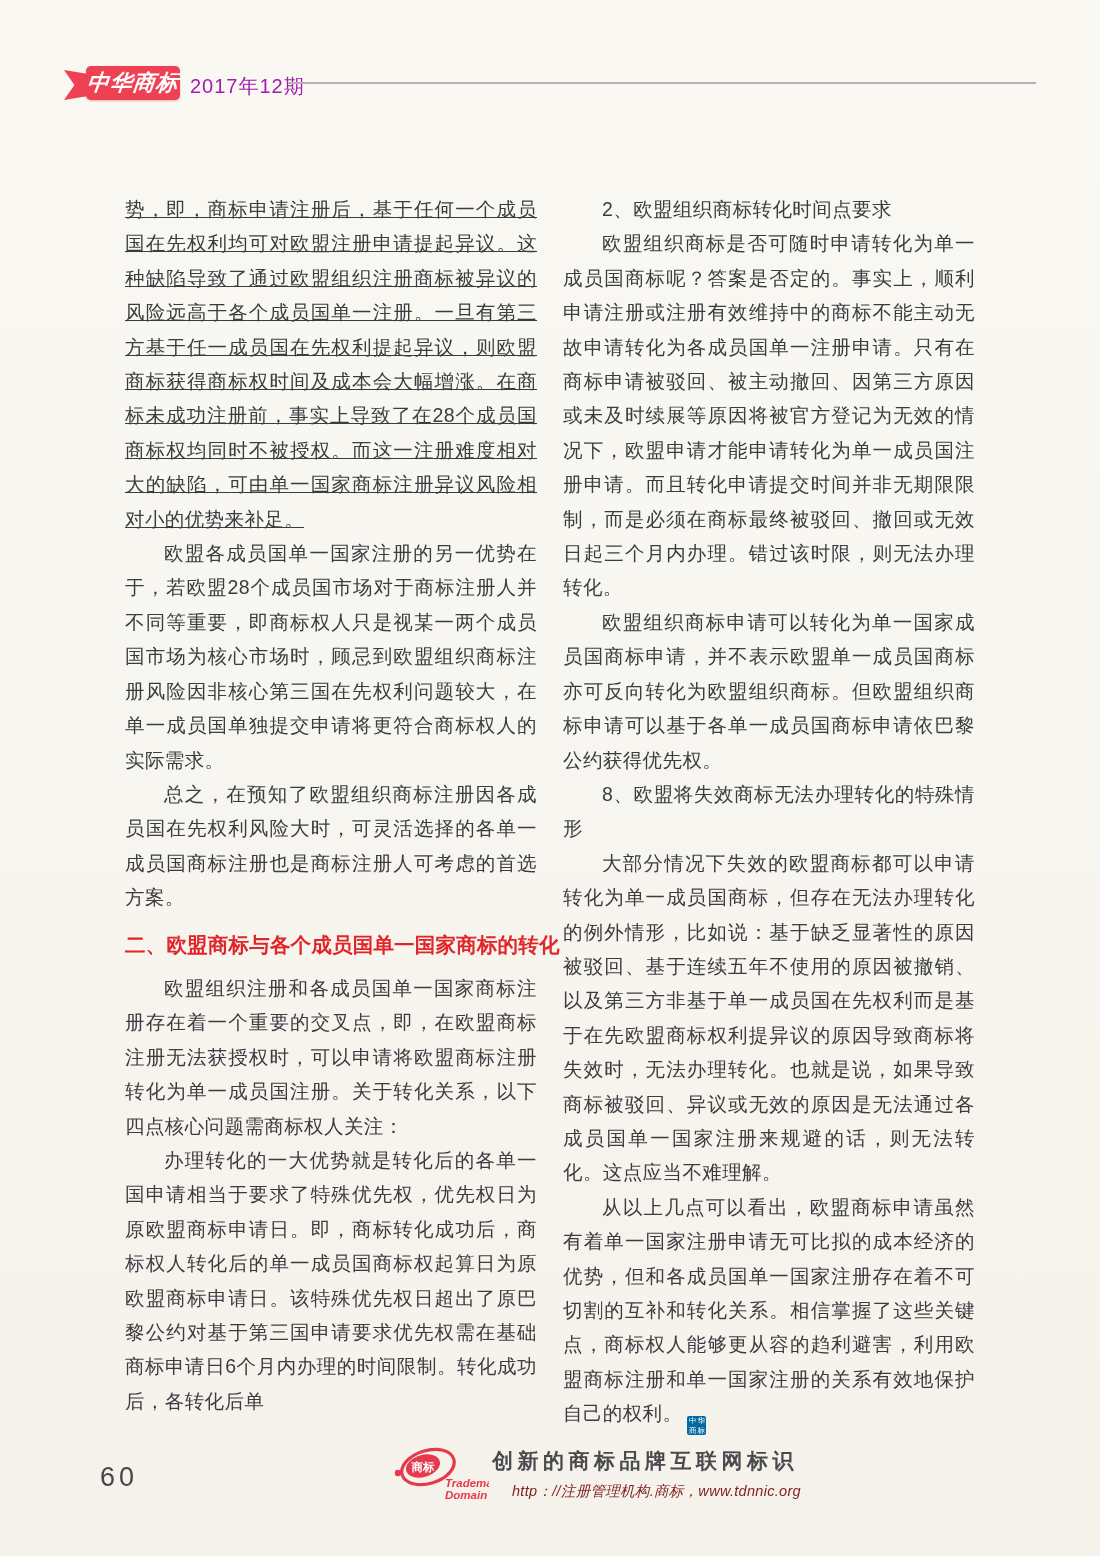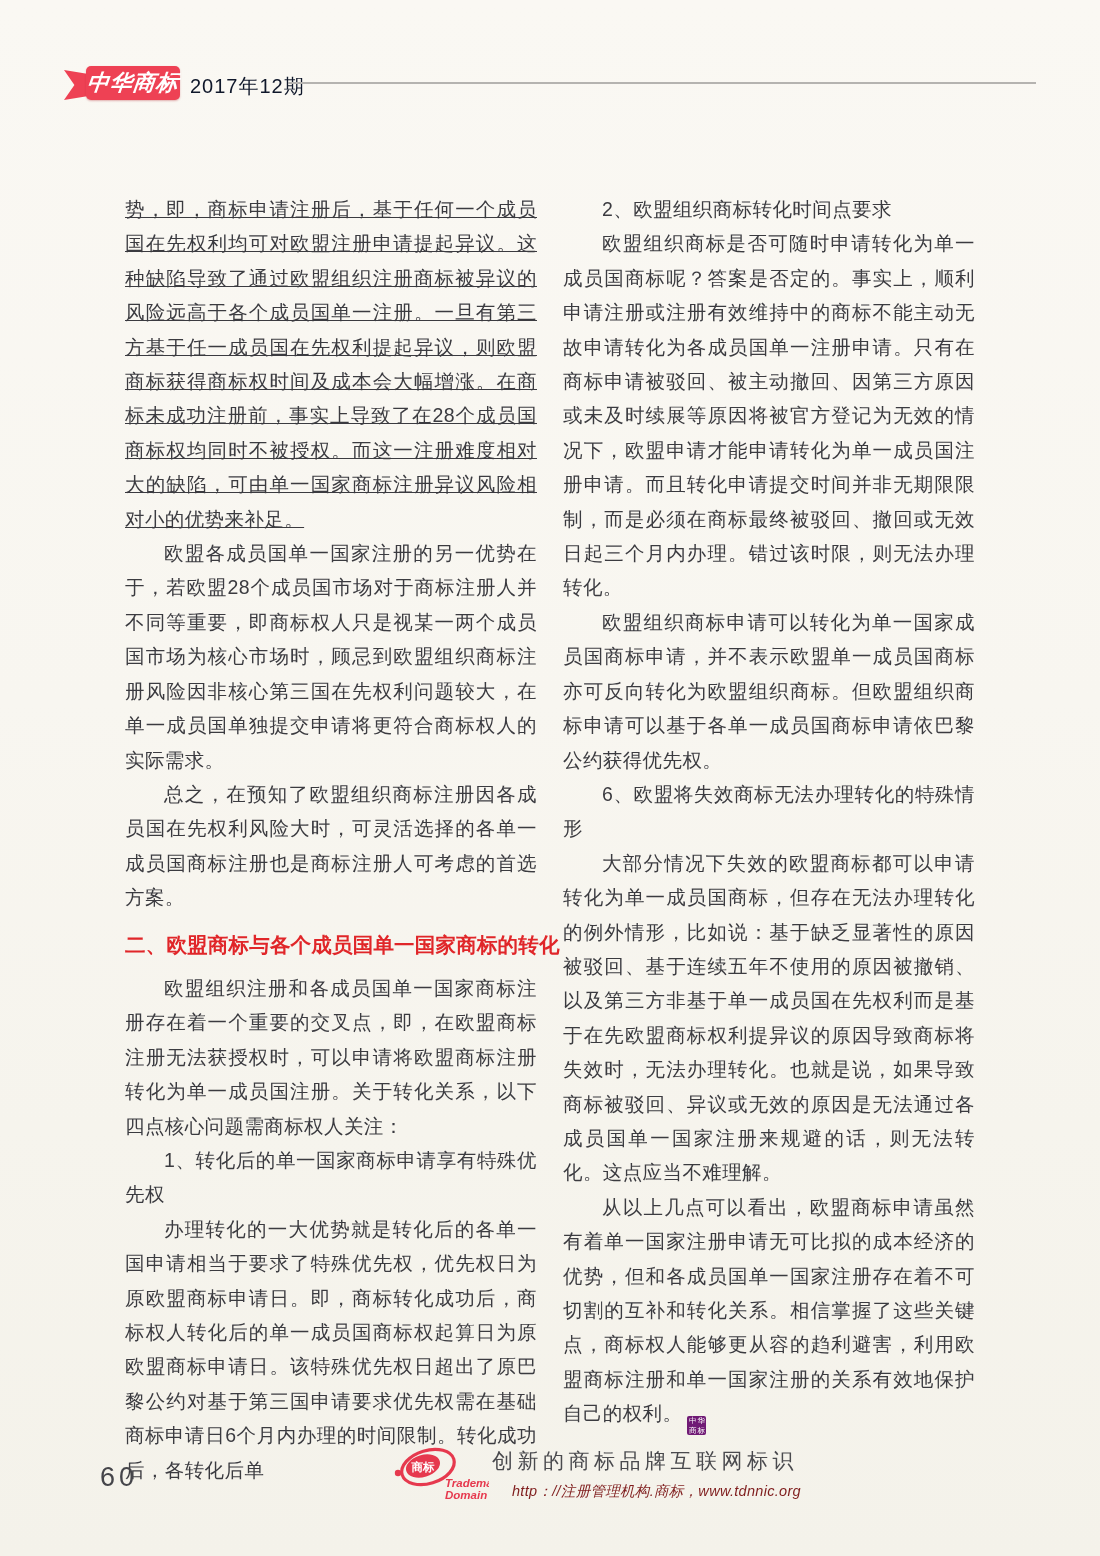--- a/index.html
+++ b/index.html
@@ -22,21 +22,21 @@
     background:#ee4154;border-radius:5px;
     display:flex;align-items:center;justify-content:center;
     box-shadow:0 1px 2px rgba(180,40,50,.35);
   }
   .hdr-banner span{
     color:#fff;font-family:"DejaVu Serif","Liberation Serif",serif;
     font-style:italic;font-weight:bold;font-size:22px;letter-spacing:1px;
     transform:skewX(-6deg);white-space:nowrap;
   }
   .hdr-issue{
-    position:absolute;left:190px;top:73px;font-size:20px;color:#0f172a;letter-spacing:1px;
+    position:absolute;left:190px;top:73px;font-size:20px;color:#a21caf;letter-spacing:1px;
   }
   .hdr-rule{
     position:absolute;left:288px;top:82px;width:748px;height:2px;background:#b5b3b0;
   }
 
   
   .col{position:absolute;top:192px;width:412px;}
   .col-left{left:125px;}
   .col-right{left:563px;}
   .para{
@@ -45,34 +45,34 @@
   }
   .para.body{text-indent:2em;}
   .para.opening{text-indent:0;text-decoration:underline;}
   .para.heading{
     color:#e02629;font-weight:bold;font-size:20.5px;text-indent:0;
     margin:13px 0 9px 0;letter-spacing:.2px;white-space:nowrap;
   }
   .seal{
     display:inline-grid;grid-template-rows:1fr 1fr;justify-items:center;align-items:center;
     width:19px;height:19px;margin-left:5px;vertical-align:-3px;
-    background:#701a75;border-radius:2px;
+    background:#0369a1;border-radius:2px;
   }
   .seal span{
     color:#fff;font-size:7.5px;line-height:9px;letter-spacing:1px;display:block;
     text-indent:1px;white-space:nowrap;
   }
 
   
   .pagenum{
     position:absolute;left:100px;top:1462px;font-size:27px;color:#45454a;letter-spacing:4px;
   }
   .ft-logo{position:absolute;left:393px;top:1442px;width:96px;height:66px;}
   .ft-slogan{
-    position:absolute;left:492px;top:1447px;font-size:21px;font-weight:normal;
+    position:absolute;left:492px;top:1447px;font-size:21px;font-weight:bold;
     color:#4a4a4e;letter-spacing:4.5px;white-space:nowrap;
   }
   .ft-url{
     position:absolute;left:512px;top:1482px;font-size:14.5px;color:#7f1d1d;
     letter-spacing:.3px;white-space:nowrap;font-style:italic;
   }
 </style>
 </head>
 <body>
 
@@ -84,28 +84,27 @@
   </div>
   <div class="hdr-issue">2017年12期</div>
   <div class="hdr-rule"></div>
 
   <section class="col col-left">
       <p class="para opening">势，即，商标申请注册后，基于任何一个成员国在先权利均可对欧盟注册申请提起异议。这种缺陷导致了通过欧盟组织注册商标被异议的风险远高于各个成员国单一注册。一旦有第三方基于任一成员国在先权利提起异议，则欧盟商标获得商标权时间及成本会大幅增涨。在商标未成功注册前，事实上导致了在28个成员国商标权均同时不被授权。而这一注册难度相对大的缺陷，可由单一国家商标注册异议风险相对小的优势来补足。</p>
       <p class="para body">欧盟各成员国单一国家注册的另一优势在于，若欧盟28个成员国市场对于商标注册人并不同等重要，即商标权人只是视某一两个成员国市场为核心市场时，顾忌到欧盟组织商标注册风险因非核心第三国在先权利问题较大，在单一成员国单独提交申请将更符合商标权人的实际需求。</p>
       <p class="para body">总之，在预知了欧盟组织商标注册因各成员国在先权利风险大时，可灵活选择的各单一成员国商标注册也是商标注册人可考虑的首选方案。</p>
       <p class="para heading">二、欧盟商标与各个成员国单一国家商标的转化</p>
       <p class="para body">欧盟组织注册和各成员国单一国家商标注册存在着一个重要的交叉点，即，在欧盟商标注册无法获授权时，可以申请将欧盟商标注册转化为单一成员国注册。关于转化关系，以下四点核心问题需商标权人关注：</p>
-      <p class="para body">1、转化后的单一国家商标申请享有特殊优先权</p>
       <p class="para body">办理转化的一大优势就是转化后的各单一国申请相当于要求了特殊优先权，优先权日为原欧盟商标申请日。即，商标转化成功后，商标权人转化后的单一成员国商标权起算日为原欧盟商标申请日。该特殊优先权日超出了原巴黎公约对基于第三国申请要求优先权需在基础商标申请日6个月内办理的时间限制。转化成功后，各转化后单</p>
     </section>
   <section class="col col-right">
       <p class="para body">2、欧盟组织商标转化时间点要求</p>
       <p class="para body">欧盟组织商标是否可随时申请转化为单一成员国商标呢？答案是否定的。事实上，顺利申请注册或注册有效维持中的商标不能主动无故申请转化为各成员国单一注册申请。只有在商标申请被驳回、被主动撤回、因第三方原因或未及时续展等原因将被官方登记为无效的情况下，欧盟申请才能申请转化为单一成员国注册申请。而且转化申请提交时间并非无期限限制，而是必须在商标最终被驳回、撤回或无效日起三个月内办理。错过该时限，则无法办理转化。</p>
       <p class="para body">欧盟组织商标申请可以转化为单一国家成员国商标申请，并不表示欧盟单一成员国商标亦可反向转化为欧盟组织商标。但欧盟组织商标申请可以基于各单一成员国商标申请依巴黎公约获得优先权。</p>
-      <p class="para body">6、欧盟将失效商标无法办理转化的特殊情形</p>
+      <p class="para body">8、欧盟将失效商标无法办理转化的特殊情形</p>
       <p class="para body">大部分情况下失效的欧盟商标都可以申请转化为单一成员国商标，但存在无法办理转化的例外情形，比如说：基于缺乏显著性的原因被驳回、基于连续五年不使用的原因被撤销、以及第三方非基于单一成员国在先权利而是基于在先欧盟商标权利提异议的原因导致商标将失效时，无法办理转化。也就是说，如果导致商标被驳回、异议或无效的原因是无法通过各成员国单一国家注册来规避的话，则无法转化。这点应当不难理解。</p>
       <p class="para body">从以上几点可以看出，欧盟商标申请虽然有着单一国家注册申请无可比拟的成本经济的优势，但和各成员国单一国家注册存在着不可切割的互补和转化关系。相信掌握了这些关键点，商标权人能够更从容的趋利避害，利用欧盟商标注册和单一国家注册的关系有效地保护自己的权利。<span class="seal">
           <span>中华</span>
           <span>商标</span>
         </span></p>
     </section>
 
   <div class="pagenum">60</div>
 
   <div class="ft-logo">

